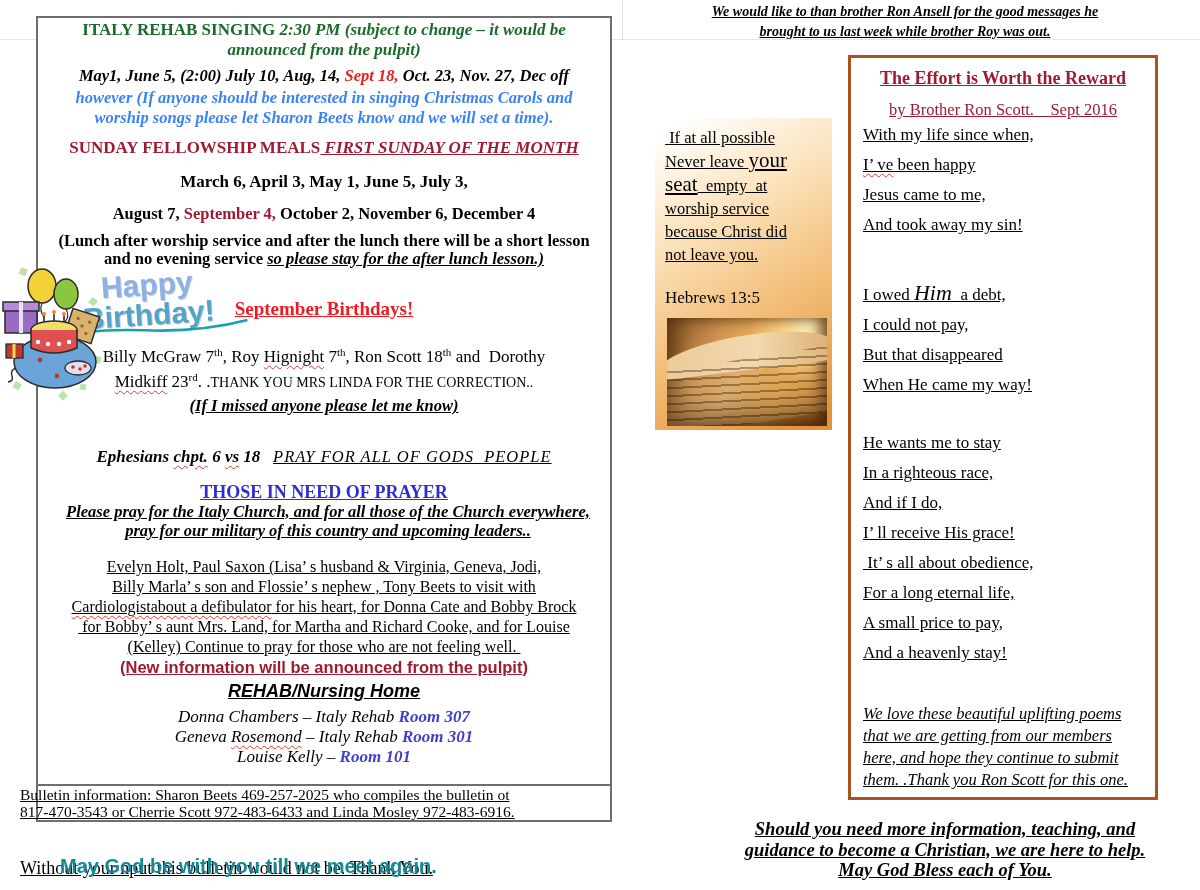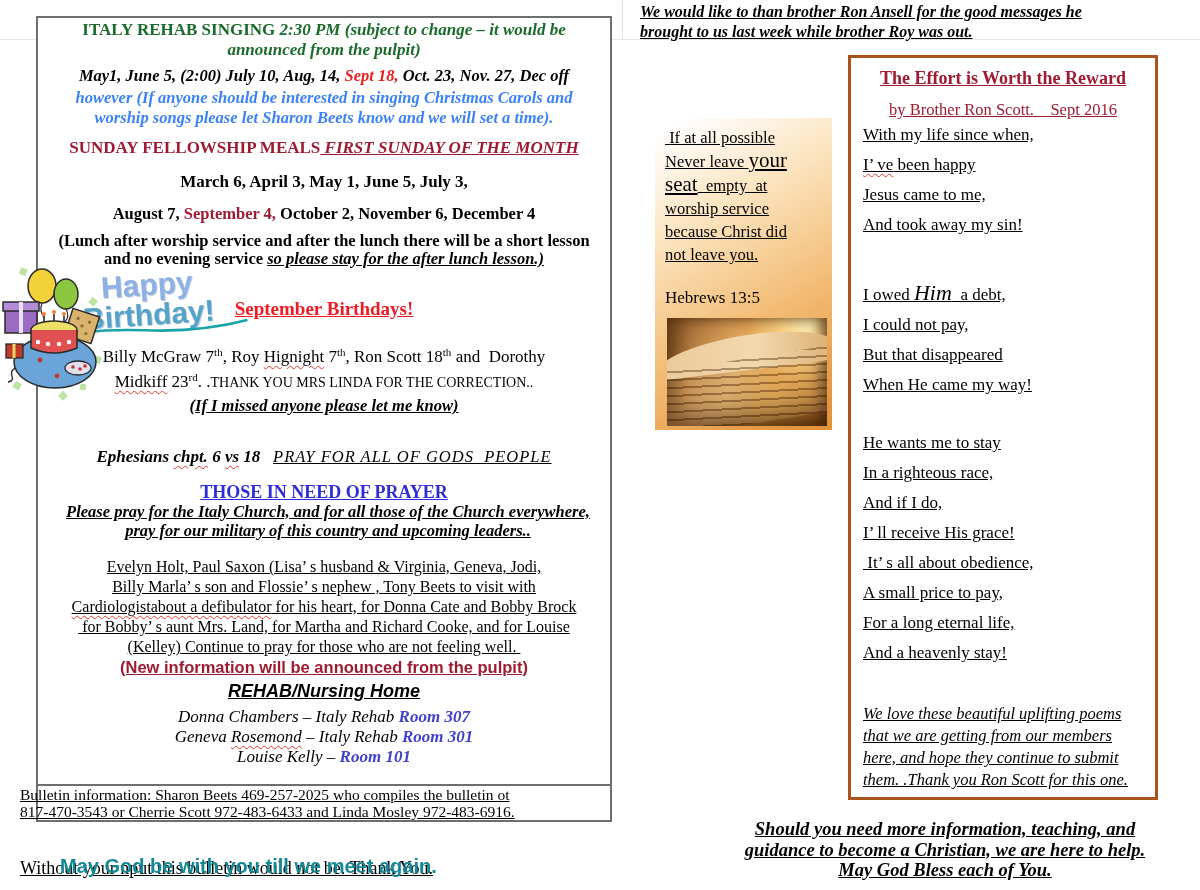--- a/index.html
+++ b/index.html
@@ -72,22 +72,22 @@
   .room { color:#4040cc; font-weight:bold; }
 
   .bulletin { left:20px; top:786px; width:560px; font-size:15.5px; line-height:17px; z-index:2; }
   .without { left:20px; top:833px; font-size:18px;margin-top:25px; }
   .farewell { left:60px; top:855px; font-family:"Liberation Sans", sans-serif;
               font-weight:bold; font-size:20px; color:#148995; }
 
   .clipart { left:2px; top:264px; width:106px; height:142px; z-index:3; }
 
   
-  .thanks { left:640px; top:2px; width:530px; 
-            font-weight:bold; font-style:italic; font-size:16px; line-height:20px; z-index:2; }
+  .thanks { left:640px; top:2px; width:530px; text-align:center;
+            font-weight:bold; font-style:italic; font-size:14px; line-height:20px; z-index:2; }
 
   .seat-panel {
     left:655px; top:118px; width:177px; height:312px; z-index:1;
     background:linear-gradient(150deg, #ffffff 4%, #fbe3bd 32%, #f3bd77 62%, #e2933c 95%);
     padding-left:36px;
   }
   .seat-text { position:absolute; left:10px; top:8px; font-size:16.5px; line-height:23px; }
   .seat-text .big { font-size:21px; }
   .hebrews { position:absolute; left:10px; top:170px; font-size:17px; }
   .bible-photo {
@@ -282,22 +282,22 @@
     <div class="u">But that disappeared</div>
     <div class="u">When He came my way!</div>
   </div>
 
   <div class="stanza st3">
     <div class="u">He wants me to stay</div>
     <div class="u">In a righteous race,</div>
     <div class="u">And if I do,</div>
     <div class="u">I’ ll receive His grace!</div>
     <div class="u pre"> It’ s all about obedience,</div>
+    <div class="u">For a long eternal life,</div>
     <div class="u">A small price to pay,</div>
-    <div class="u">For a long eternal life,</div>
     <div class="u">And a heavenly stay!</div>
   </div>
 
   <div class="poem-closing">
     <div class="u">We love these beautiful uplifting poems</div>
     <div class="u">that we are getting from our members</div>
     <div class="u">here, and hope they continue to submit</div>
     <div class="u">them. .Thank you Ron Scott for this one.</div>
   </div>
 </div>

